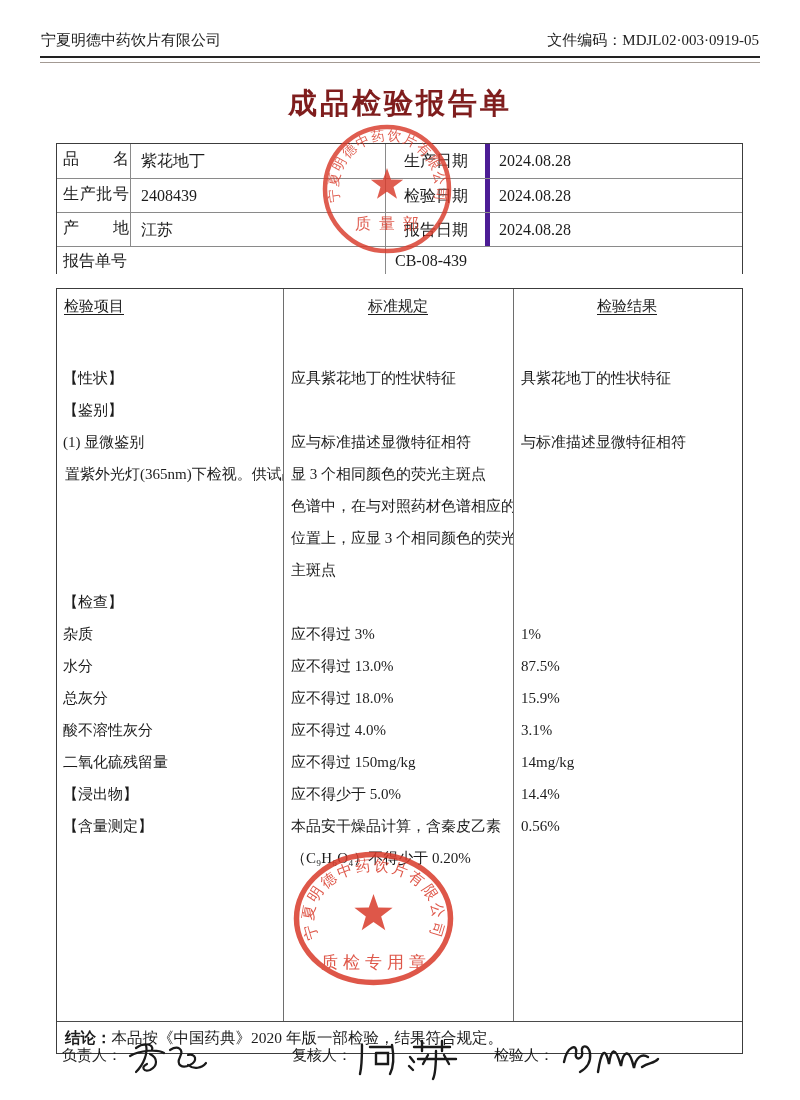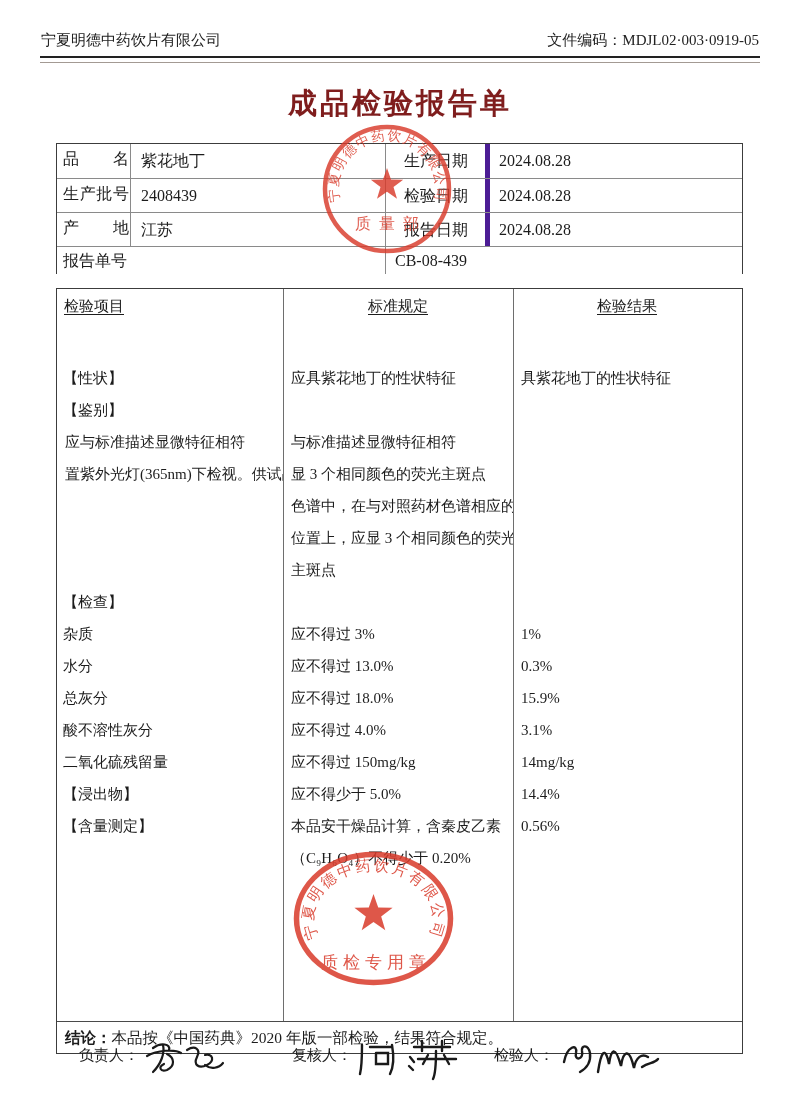--- a/index.html
+++ b/index.html
@@ -74,21 +74,21 @@
   .conclusion-row .lab { font-weight:bold; }
 
   
   .stamp { position:absolute; pointer-events:none; }
   .stamp-top    { left:320px; top:122px; width:134px; height:134px; opacity:.82; }
   .stamp-bottom { left:290px; top:848px; width:167px; height:141px; opacity:.85; }
 
   
   .sign-row { position:absolute; left:56px; top:1040px; width:687px; height:50px; font-size:15px; }
   .sig-group { position:absolute; display:flex; align-items:flex-start; }
-  .sig-1 { left:6px;margin-left:17px; }
+  .sig-1 { left:6px; }
   .sig-2 { left:236px; }
   .sig-3 { left:438px; }
   .sig-group .lab { line-height:30px; }
   .sig-group svg { margin-top:-4px; }
 </style>
 </head>
 <body>
 
 <div class="page">
 
@@ -149,20 +149,21 @@
           <div class="cell res">具紫花地丁的性状特征</div>
         </div>
 
         <div class="ins-row">
           <div class="cell item">【鉴别】</div>
           <div class="cell std"></div>
           <div class="cell res"></div>
         </div>
 
         <div class="ins-row">
+          <div class="cell item">(1) 显微鉴别</div>
           <div class="cell std">应与标准描述显微特征相符</div>
           <div class="cell res">与标准描述显微特征相符</div>
         </div>
 
         <div class="ins-row">
           <div class="cell std">置紫外光灯(365nm)下检视。供试品</div>
           <div class="cell res">显 3 个相同颜色的荧光主斑点</div>
         </div>
 
         <div class="ins-row">
@@ -191,21 +192,21 @@
 
         <div class="ins-row">
           <div class="cell item">杂质</div>
           <div class="cell std">应不得过 3%</div>
           <div class="cell res">1%</div>
         </div>
 
         <div class="ins-row">
           <div class="cell item">水分</div>
           <div class="cell std">应不得过 13.0%</div>
-          <div class="cell res">0.3%</div>
+          <div class="cell res">87.5%</div>
         </div>
 
         <div class="ins-row">
           <div class="cell item">总灰分</div>
           <div class="cell std">应不得过 18.0%</div>
           <div class="cell res">15.9%</div>
         </div>
 
         <div class="ins-row">
           <div class="cell item">酸不溶性灰分</div>

